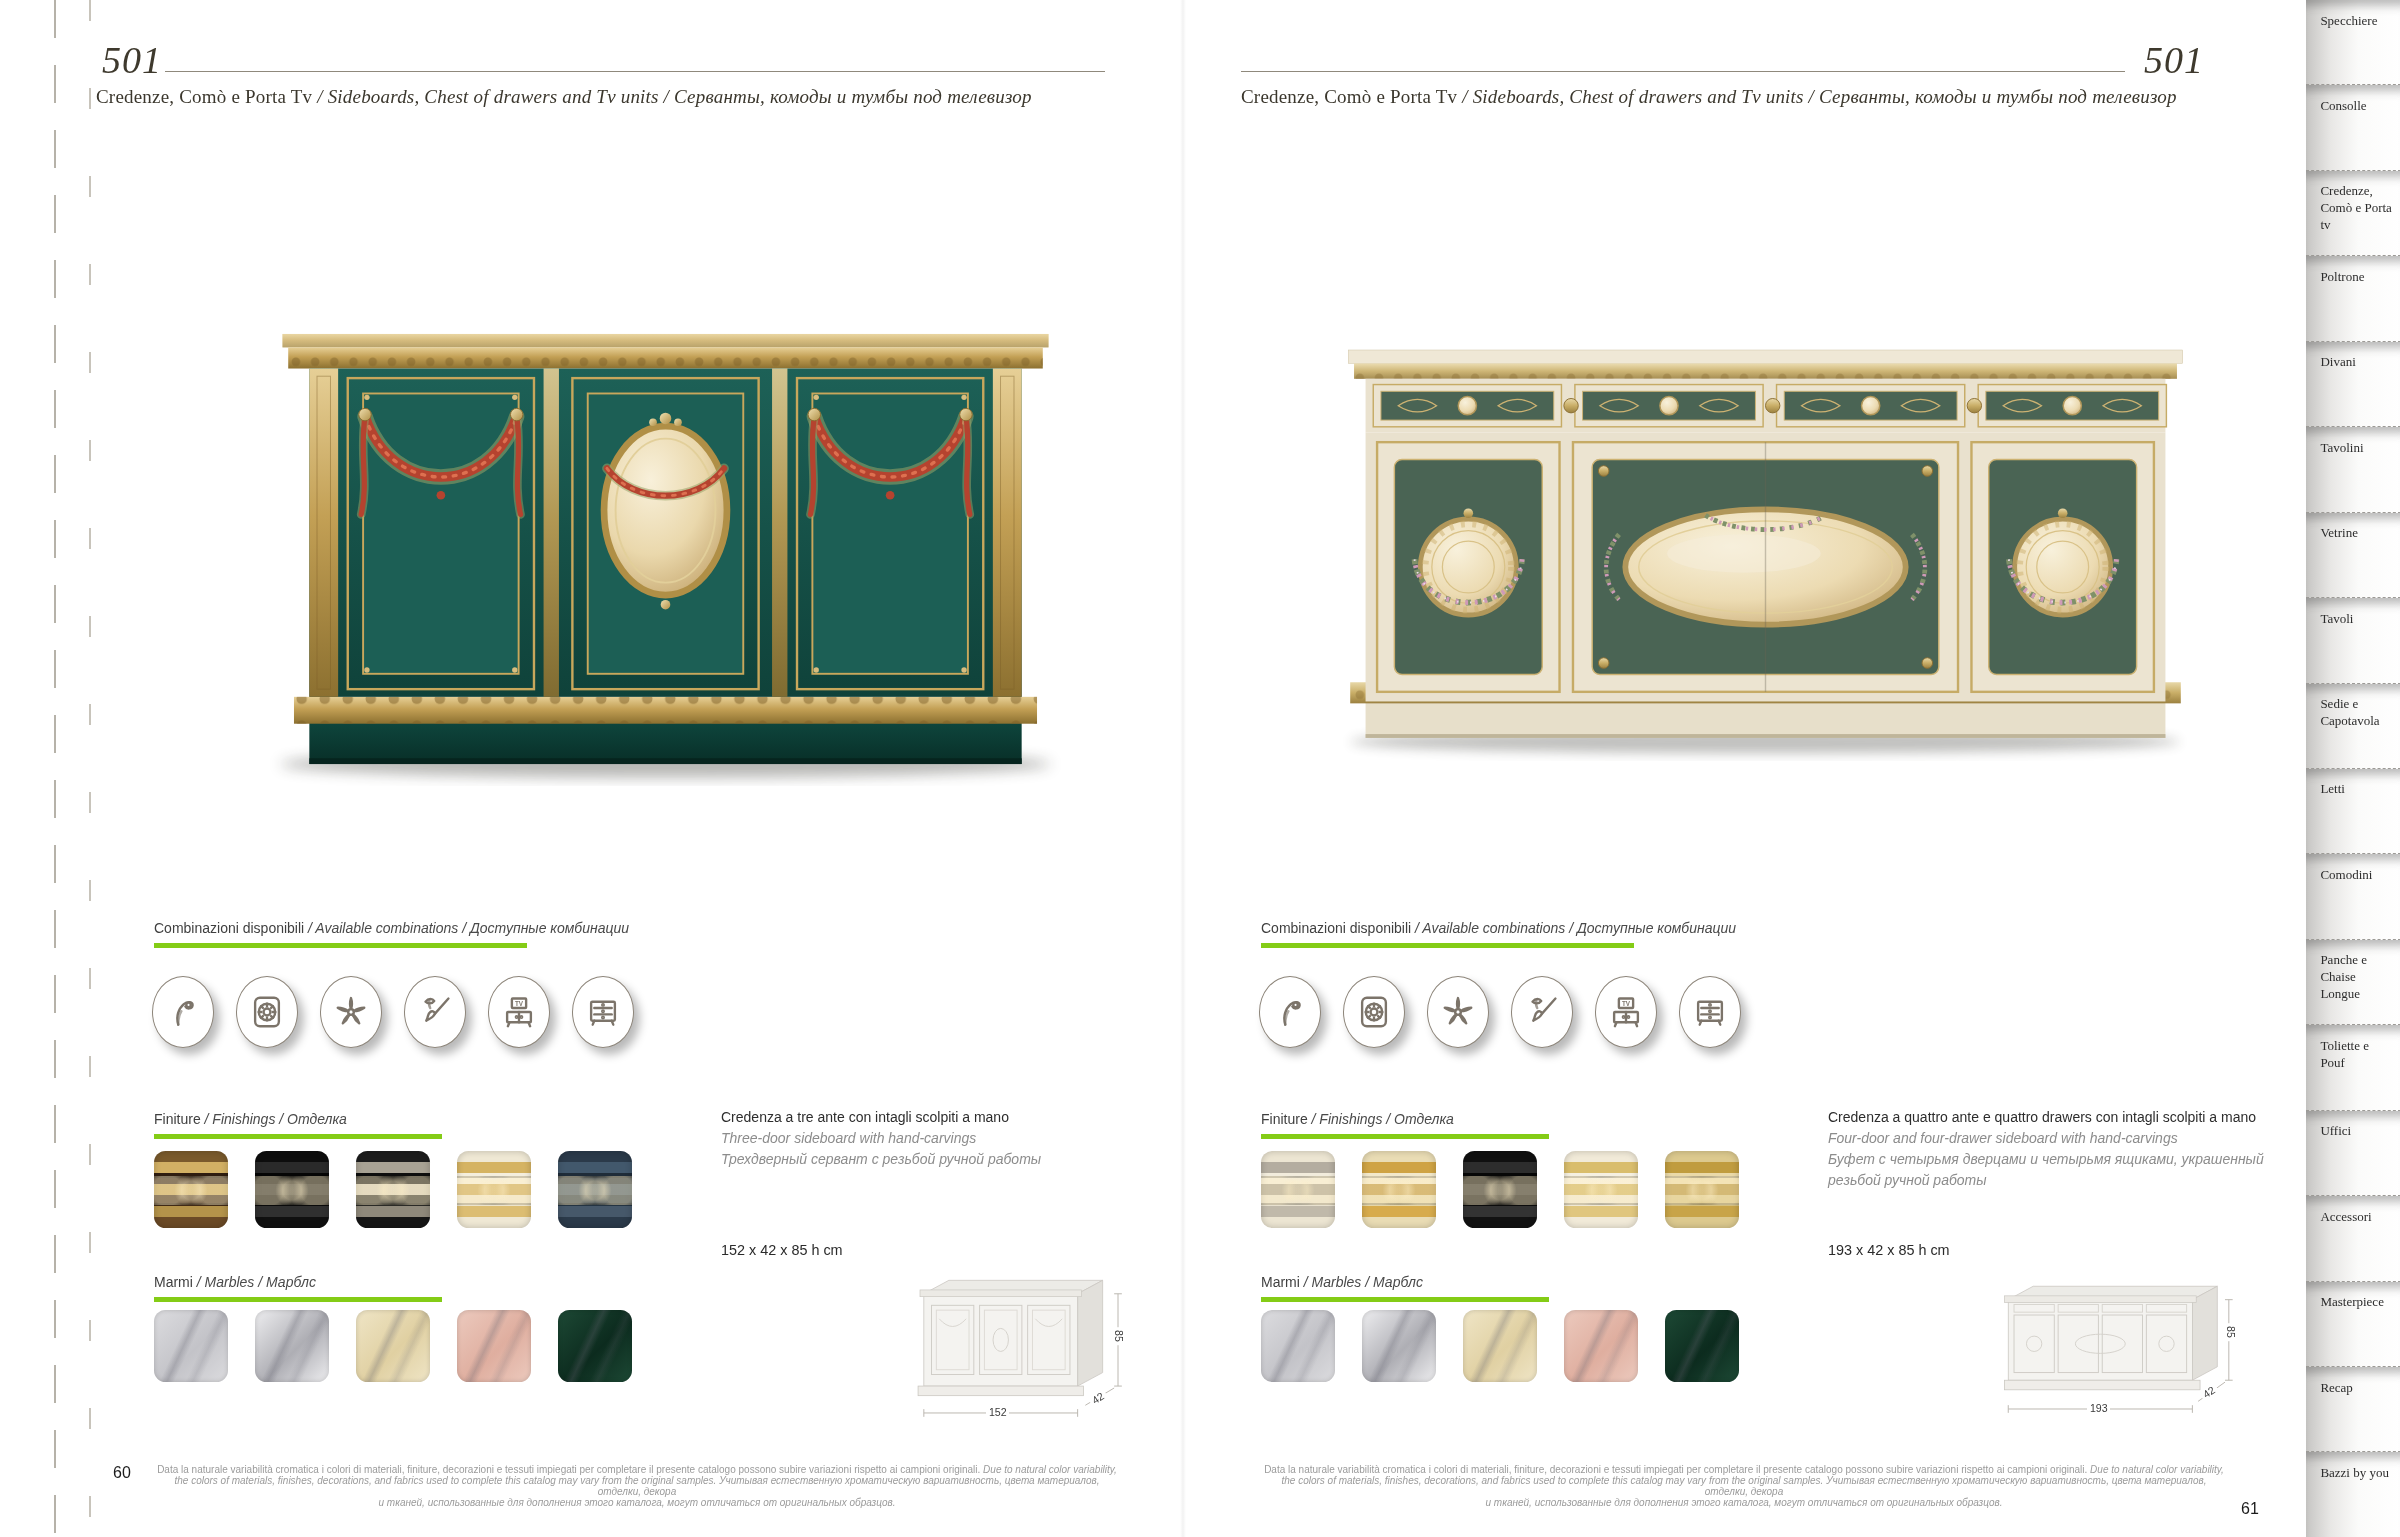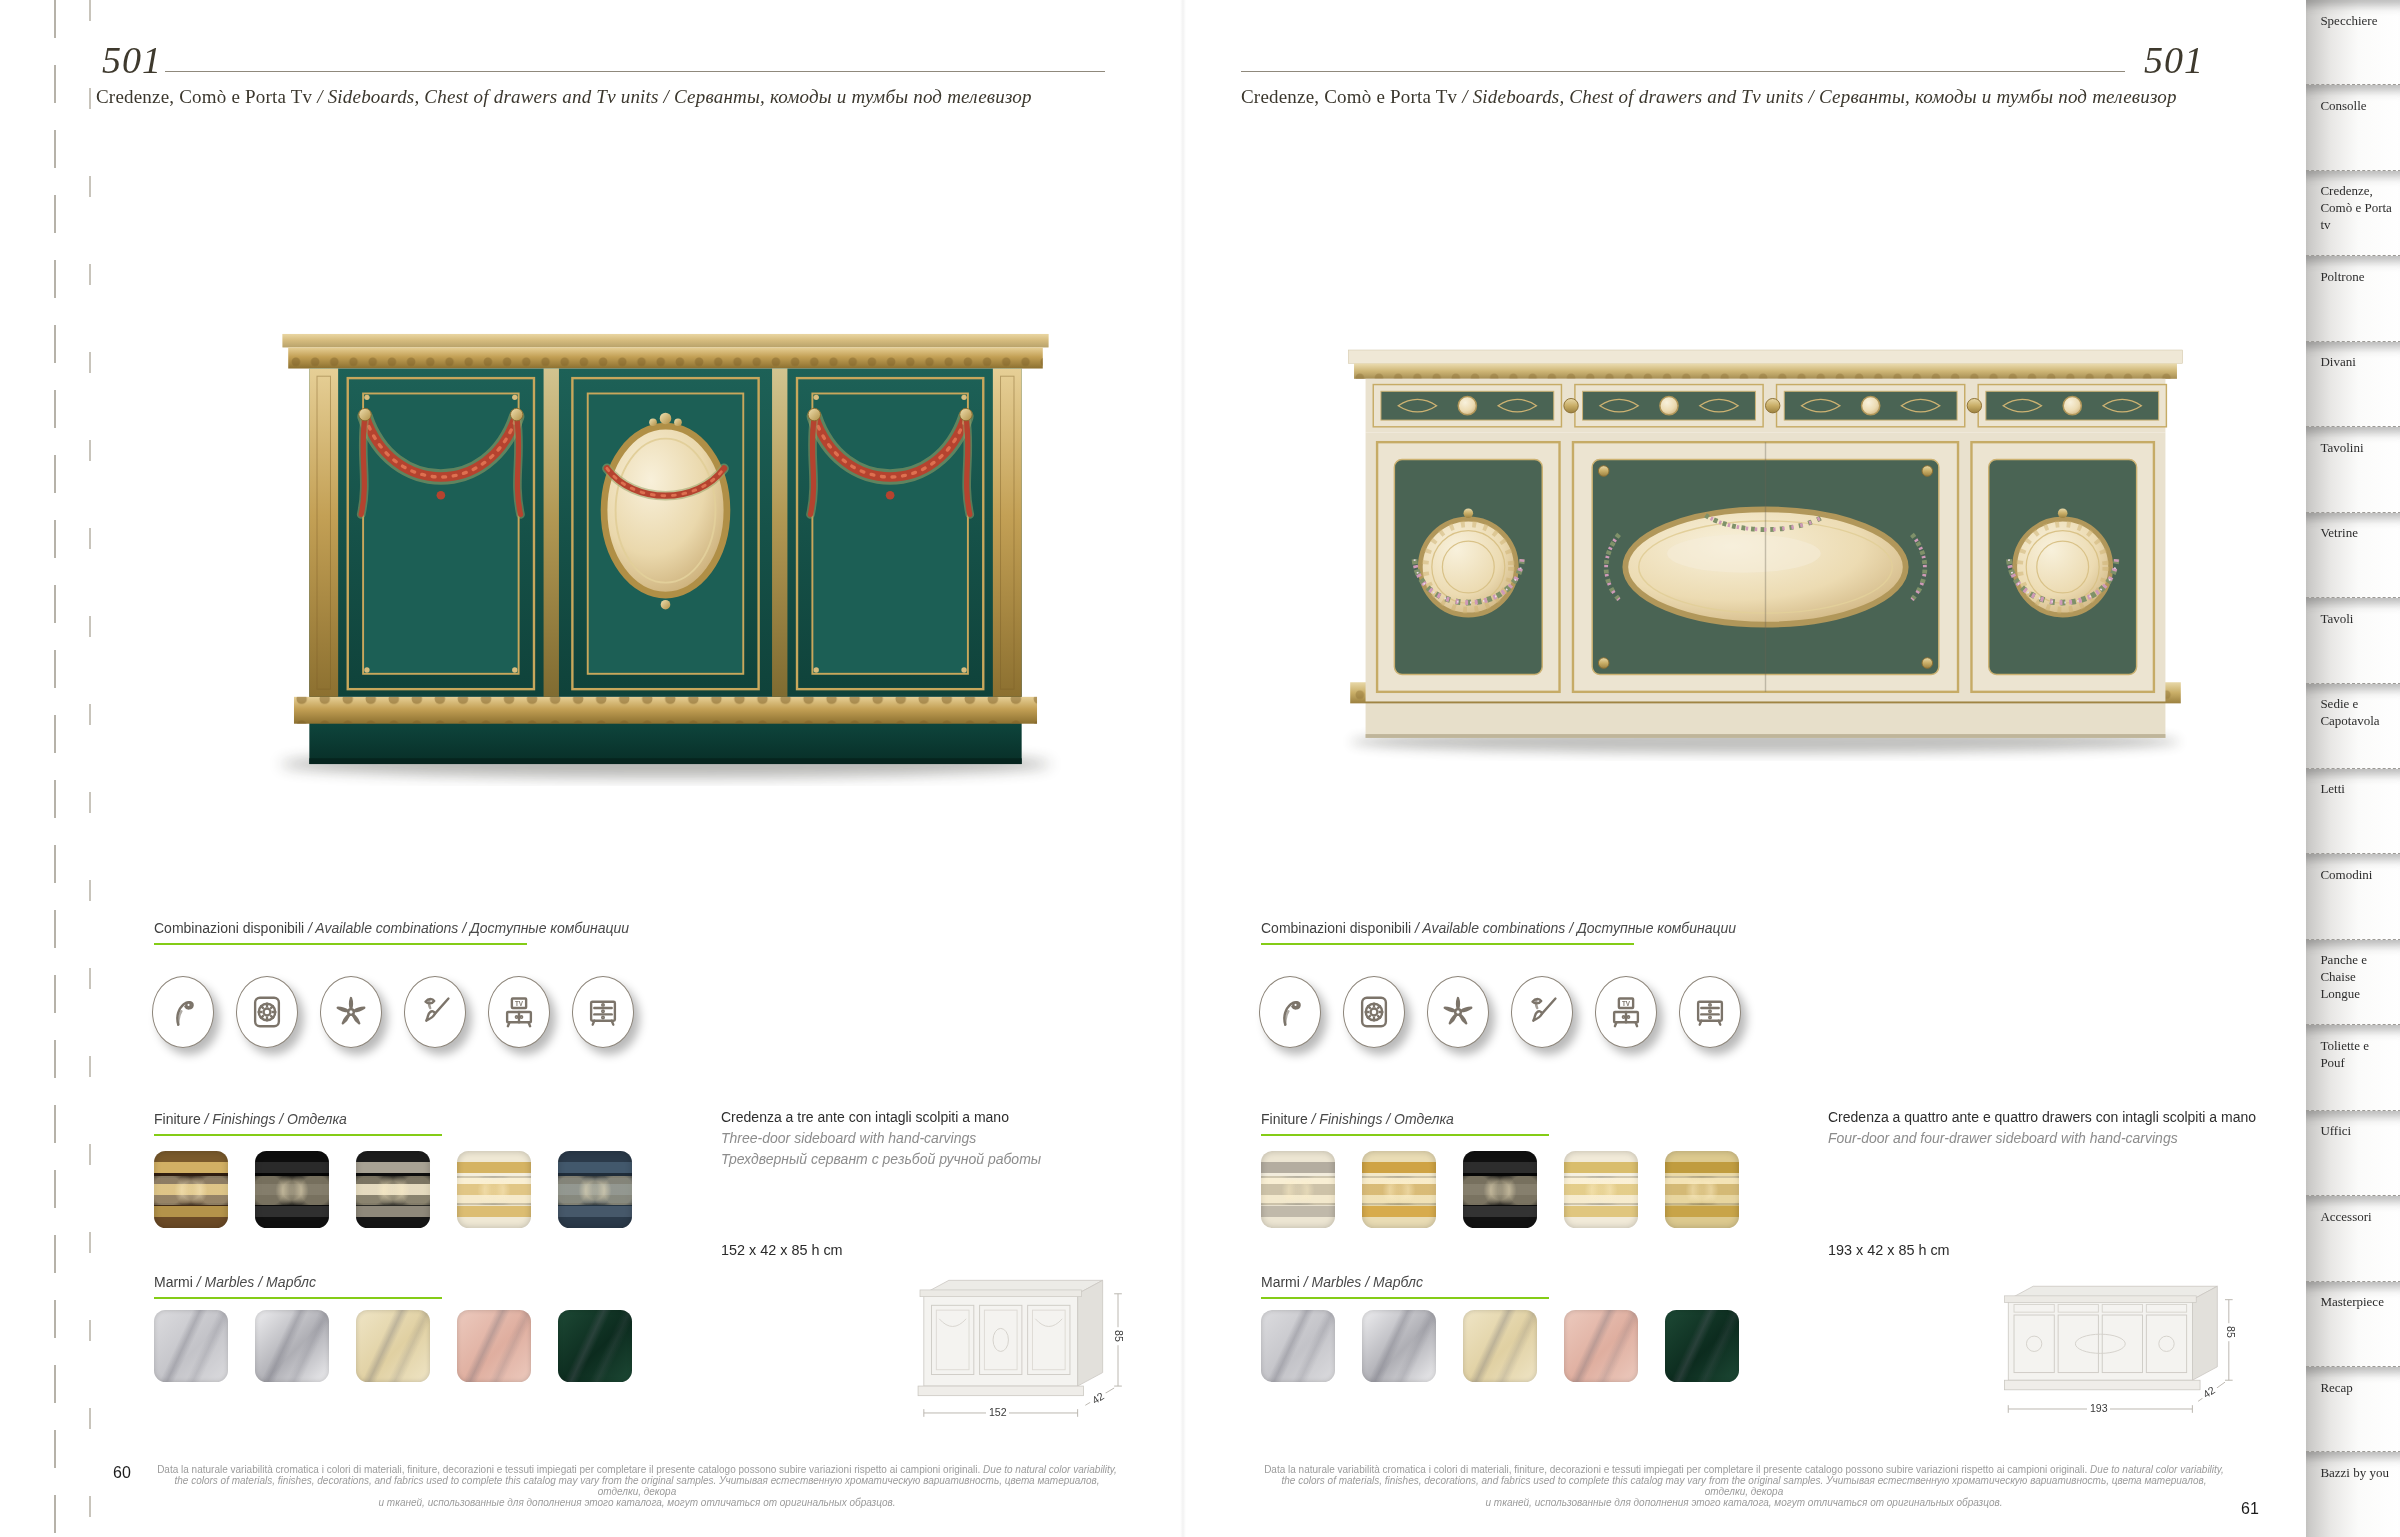--- a/index.html
+++ b/index.html
@@ -15,21 +15,21 @@
   
   .page-title{position:absolute;font-family:"Liberation Serif",serif;font-style:italic;
               font-size:38px;color:#3e392d;letter-spacing:1px;}
   .h-rule{position:absolute;height:1px;background:#8f897c;}
   .subtitle{position:absolute;font-family:"Liberation Serif",serif;font-size:19px;color:#3b372d;
             white-space:nowrap;letter-spacing:0.2px;}
   .subtitle .rest{font-style:italic;}
 
   
   .sec-label{position:absolute;font-size:14px;color:#3f3f3f;padding-bottom:6.7px;
-             border-bottom:2px solid #84cc16;white-space:nowrap;overflow:visible;}
+             border-bottom:5px solid #84cc16;white-space:nowrap;overflow:visible;}
   .sec-label .rest{font-style:italic;color:#4a4a4a;}
 
   
   .combo-row{position:absolute;display:flex;}
   .combo-icon{width:61px;height:73px;margin-right:23px;position:relative;}
   .combo-icon .circle{width:60px;height:70px;border-radius:50%;border:1.5px solid #8d857a;background:#fff;
         box-shadow:5.8px 6.7px 9.6px rgba(0,0,0,.28);display:flex;align-items:center;justify-content:center;}
   .combo-icon svg{width:38px;height:38px;stroke:#7c746a;fill:none;stroke-width:1.5;
         stroke-linecap:round;stroke-linejoin:round;}
   .combo-icon svg text{stroke:none;fill:#7c746a;font-family:"Liberation Sans",sans-serif;font-weight:bold;}
@@ -531,20 +531,21 @@
       <div class="swatch marble" style="background: linear-gradient(135deg, rgb(220, 220, 223) 0%, rgb(195, 195, 200) 55%, rgb(220, 220, 223) 100%);"></div>
       <div class="swatch marble" style="background: linear-gradient(135deg, rgb(238, 238, 240) 0%, rgb(174, 174, 180) 55%, rgb(238, 238, 240) 100%);"></div>
       <div class="swatch marble" style="background: linear-gradient(135deg, rgb(239, 229, 198) 0%, rgb(224, 208, 162) 55%, rgb(239, 229, 198) 100%);"></div>
       <div class="swatch marble" style="background: linear-gradient(135deg, rgb(236, 202, 190) 0%, rgb(223, 174, 159) 55%, rgb(236, 202, 190) 100%);"></div>
       <div class="swatch marble" style="background: linear-gradient(135deg, rgb(29, 73, 53) 0%, rgb(12, 43, 30) 55%, rgb(29, 73, 53) 100%);"></div>
     </div>
 
     <div class="desc" style="left:1828px;top:1107px;">
       <div>Credenza a quattro ante e quattro drawers con intagli scolpiti a mano</div>
       <div class="sub">Four-door and four-drawer sideboard with hand-carvings</div>
+      <div class="sub">Буфет с четырьмя дверцами и четырьмя ящиками, украшенный резьбой ручной работы</div>
     </div>
     <div class="dims" style="left:1828px;top:1242px;">193 x 42 x 85 h cm</div>
 
     <div class="diagram" style="left:1991px;top:1259px;width:257px;height:183px;">
       <svg width="257" height="183" viewBox="0 0 268 190">
         <polygon points="18,42 44,28 236,28 210,42" fill="#ecebe7" stroke="#c9c6c0" stroke-width=".8"></polygon>
         <polygon points="210,42 236,28 236,112 210,126" fill="#e2e0db" stroke="#c9c6c0" stroke-width=".8"></polygon>
         <rect x="18" y="42" width="192" height="84" fill="#f4f3f0" stroke="#c9c6c0" stroke-width=".8"></rect>
         <rect x="14" y="38" width="200" height="7" fill="#eceae5" stroke="#c9c6c0" stroke-width=".7"></rect>
         <rect x="24" y="47" width="42" height="8" fill="none" stroke="#d7d4ce"></rect>

